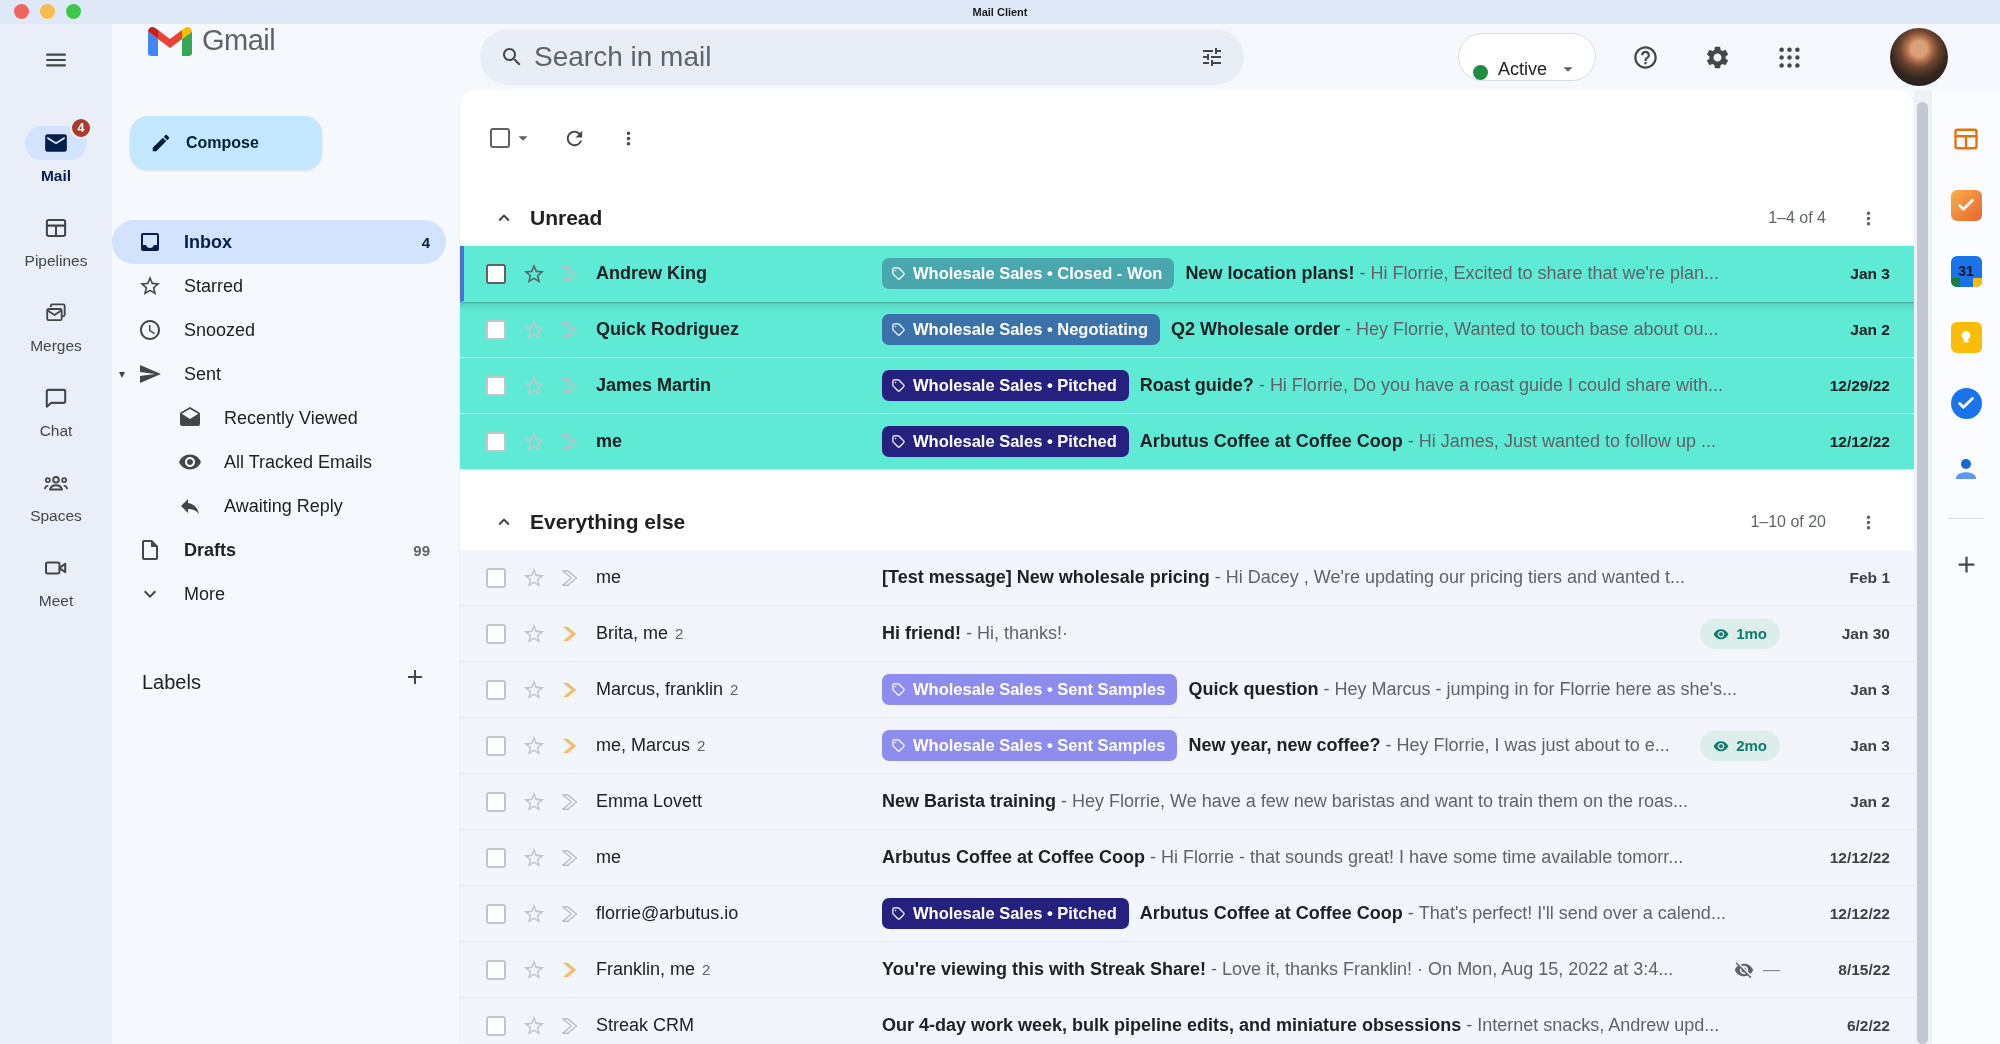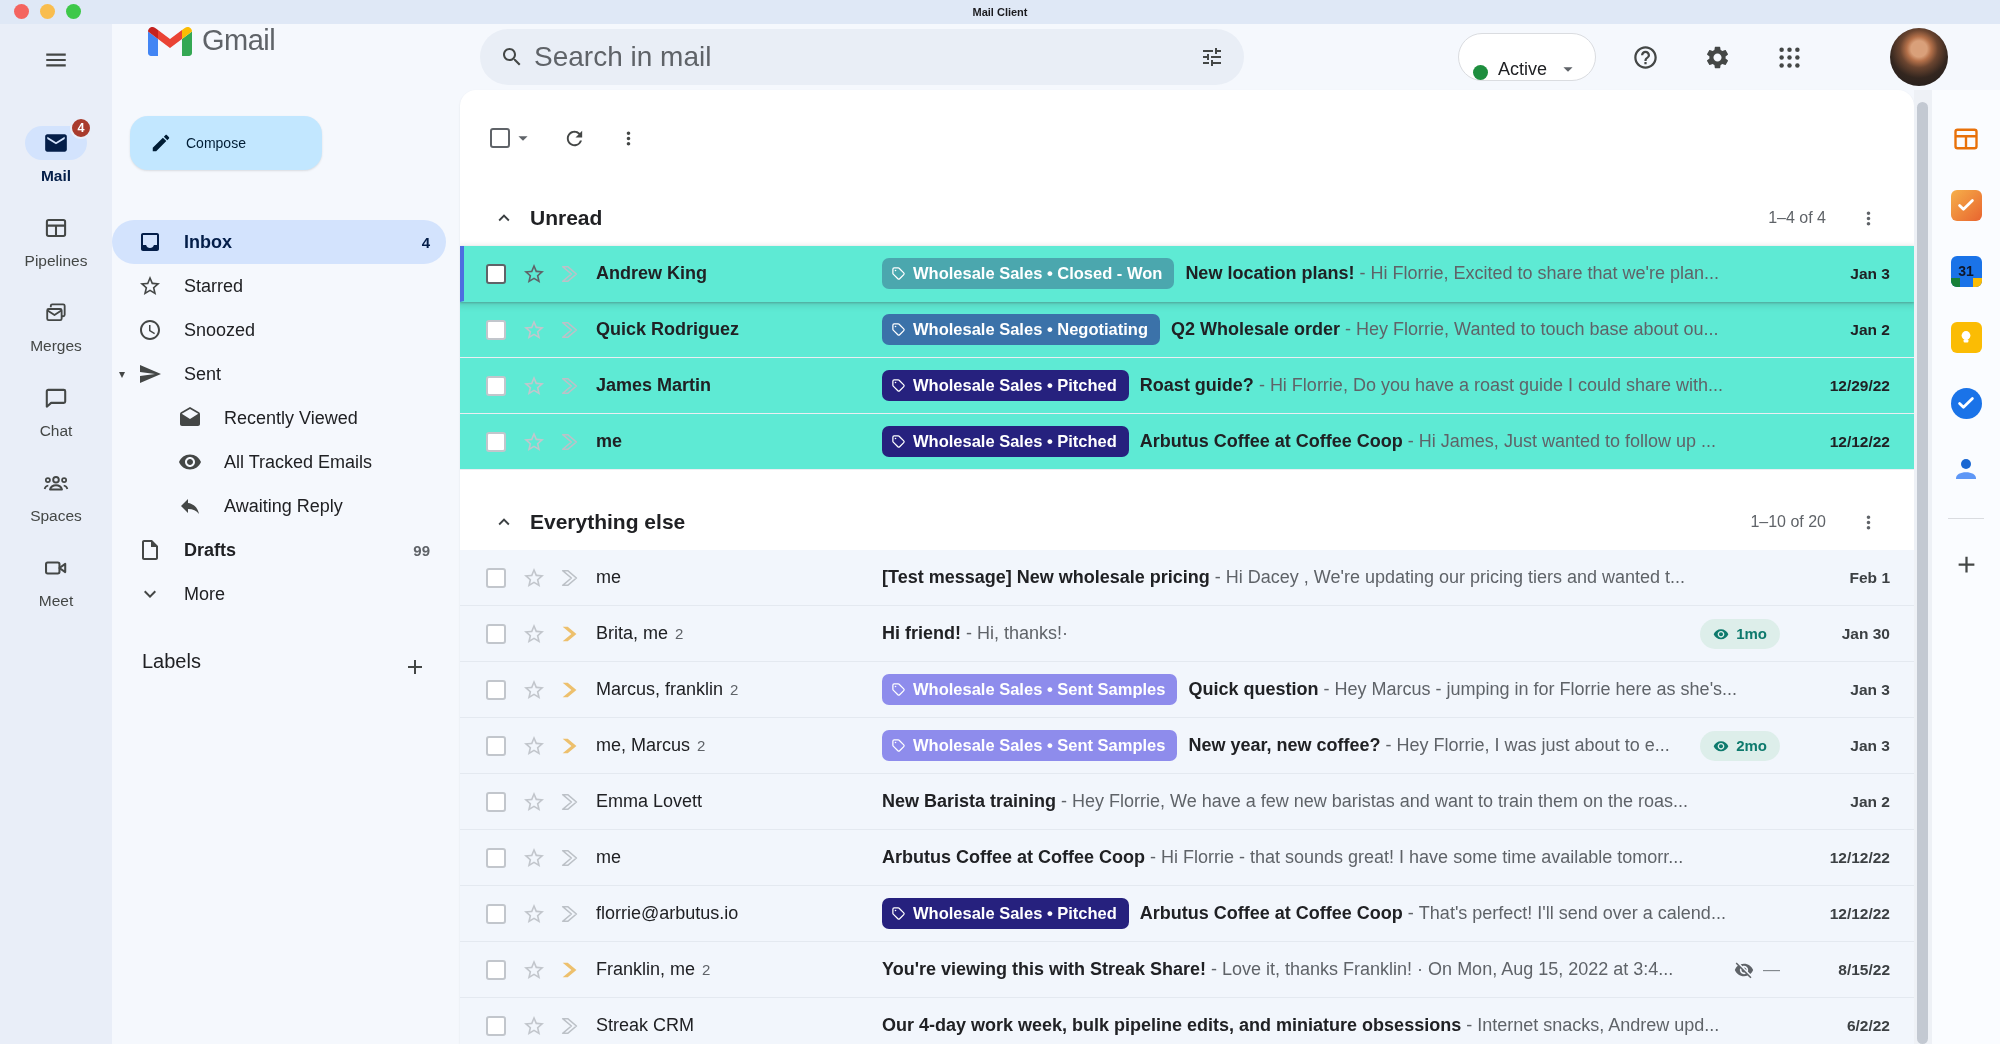--- a/index.html
+++ b/index.html
@@ -30,32 +30,32 @@
   .rail-iconwrap { width:62px; height:34px; border-radius:17px; display:flex; align-items:center; justify-content:center; color:#444746; position:relative; }
   .rail-item.active .rail-iconwrap { background:#d3e3fd; color:#041e49; }
   .rail-label { font-size:15.5px; color:#444746; }
   .rail-item.active .rail-label { font-weight:700; color:#041e49; }
   .rail-badge { position:absolute; top:-9px; right:-5px; min-width:22px; height:22px; border-radius:11px; background:#a93b2c; border:2px solid #e9eef8; color:#fff; font-size:12.5px; font-weight:700; display:flex; align-items:center; justify-content:center; padding:0 4px; }
 
   
   .logo-row { height:66px; display:flex; align-items:flex-start; padding-left:36px; gap:10px; flex:none; }
   .logo-row svg { display:block; }
   .logo-text { font-size:29px; color:#5f6368; letter-spacing:-.5px; }
-  .compose { margin:26px 0 0 18px; width:192px; height:54px; border:none; border-radius:18px; background:#c2e7ff; color:#001d35; display:flex; align-items:center; gap:14px; padding-left:20px; font-size:14px; font-weight:400; font-family:inherit; cursor:pointer; box-shadow:0 1px 2px rgba(60,64,67,.15); }
+  .compose { margin:26px 0 0 18px; width:192px; height:54px; border:none; border-radius:18px; background:#c2e7ff; color:#001d35; display:flex; align-items:center; gap:14px; padding-left:20px; font-size:16px; font-weight:700; font-family:inherit; cursor:pointer; box-shadow:0 1px 2px rgba(60,64,67,.15); }
   .folders { margin-top:50px; padding-right:14px; }
   .folder { height:44px; display:flex; align-items:center; padding:0 16px 0 26px; border-radius:22px; font-size:18px; color:#202124; position:relative; cursor:pointer; }
   .folder .expander { position:absolute; left:7px; font-size:12px; color:#444746; }
   .folder .ficon { width:24px; height:24px; margin-right:22px; color:#444746; flex:none; }
   .folder.indent { padding-left:66px; }
   .folder.active { background:#d3e3fd; font-weight:700; color:#041e49; }
   .folder.active .ficon { color:#041e49; }
   .folder.bold { font-weight:700; }
   .folder .count { margin-left:auto; font-size:15px; color:#5f6368; }
   .folder.active .count { font-weight:700; color:#041e49; }
-  .labels-row { margin-top:34px; height:44px; display:flex; align-items:flex-start; padding:0 28px 0 30px; }
+  .labels-row { margin-top:34px; height:44px; display:flex; align-items:flex-end; padding:0 28px 0 30px; }
   .labels-title { font-size:20px; color:#202124; }
   .labels-add { margin-left:auto; width:34px; height:34px; border:none; background:transparent; color:#444746; cursor:pointer; display:flex; align-items:center; justify-content:center; border-radius:50%; }
 
   
   .hdr { height:66px; flex:none; display:flex; align-items:center; padding-left:20px; }
   .search { width:764px; height:56px; background:#e9eef6; border-radius:28px; display:flex; align-items:center; padding:0 10px 0 10px; flex:none; }
   .search .sbtn { width:44px; height:44px; border:none; background:transparent; border-radius:50%; color:#444746; cursor:pointer; display:flex; align-items:center; justify-content:center; flex:none; }
   .search input { flex:1; border:none; background:transparent; outline:none; font-size:28px; color:#202124; font-family:inherit; }
   .search input::placeholder { color:#5f6368; }
   .hdr-right { margin-left:auto; display:flex; align-items:center; padding-right:52px; }

